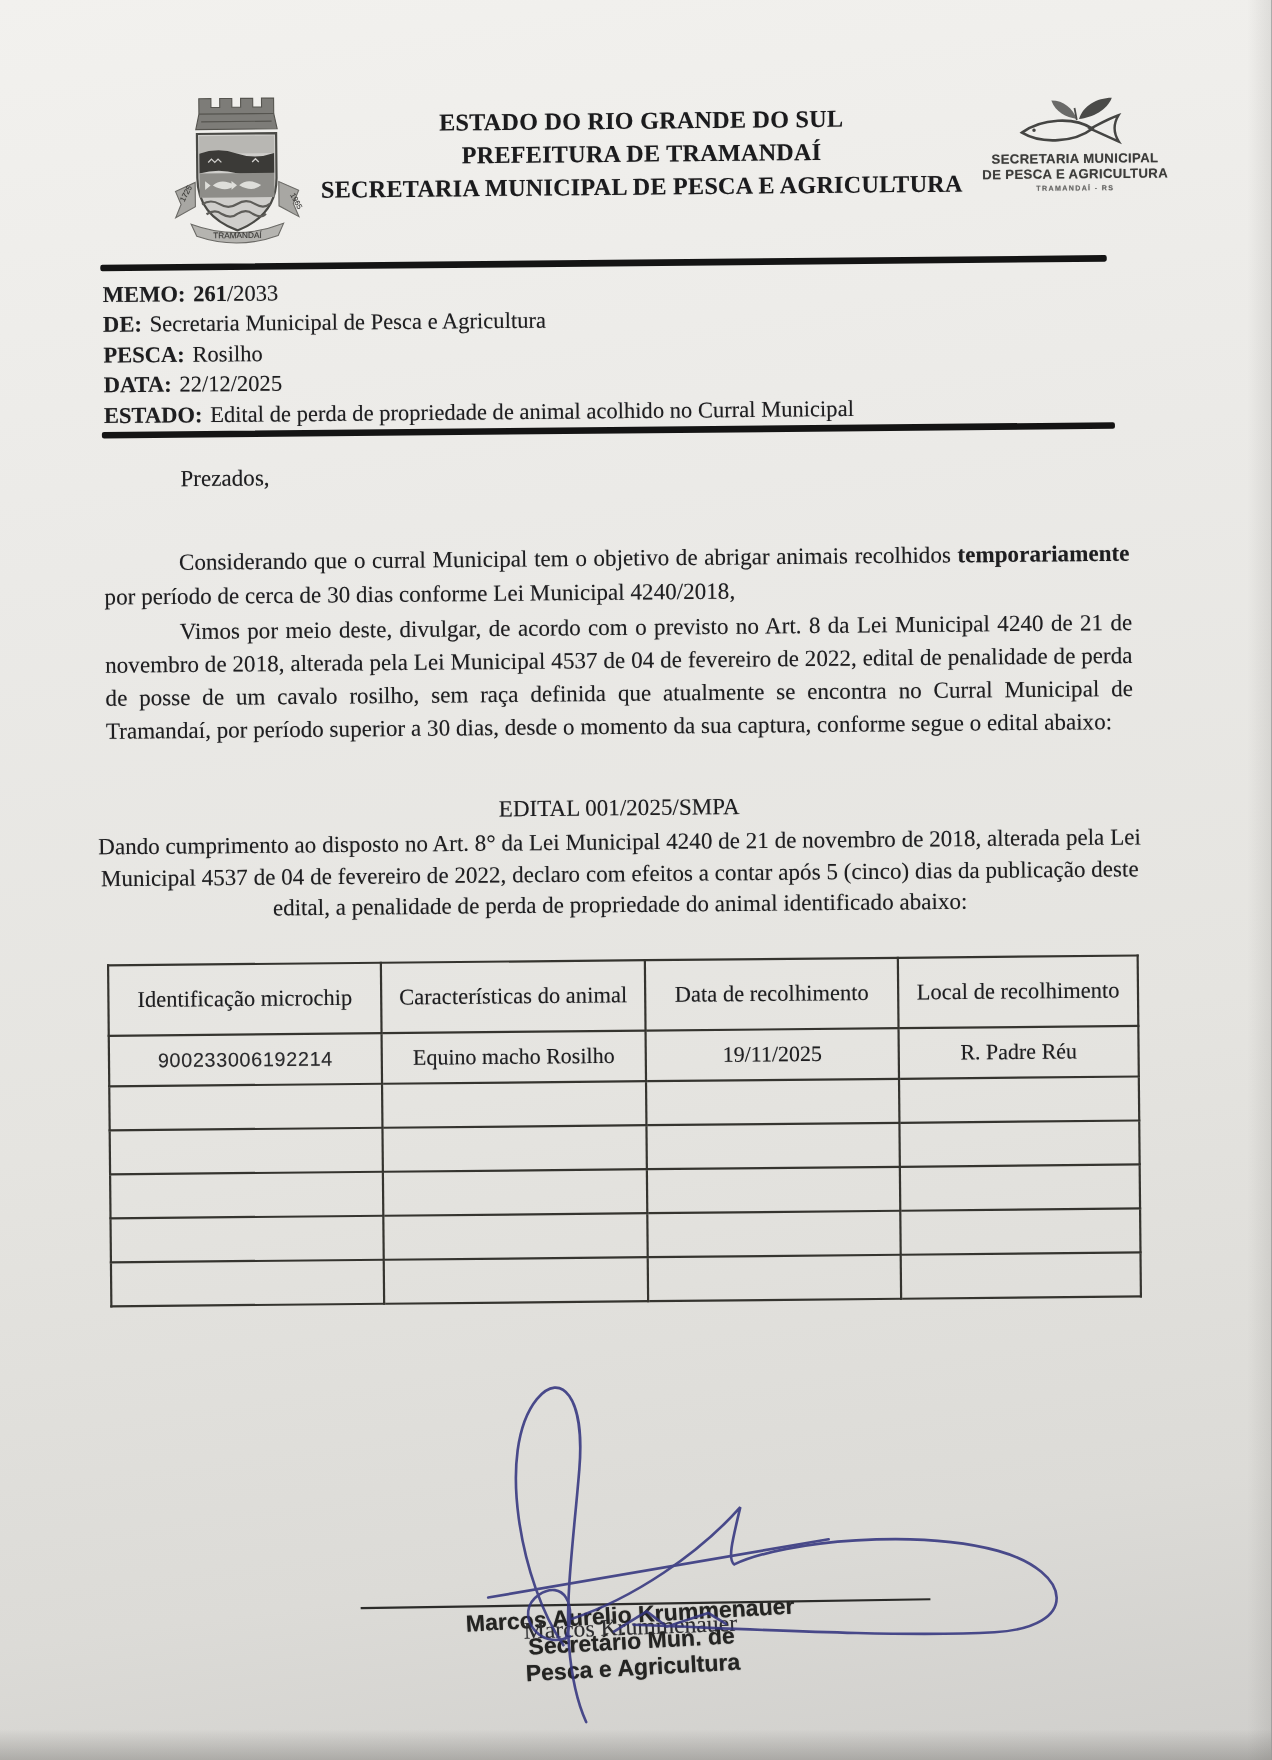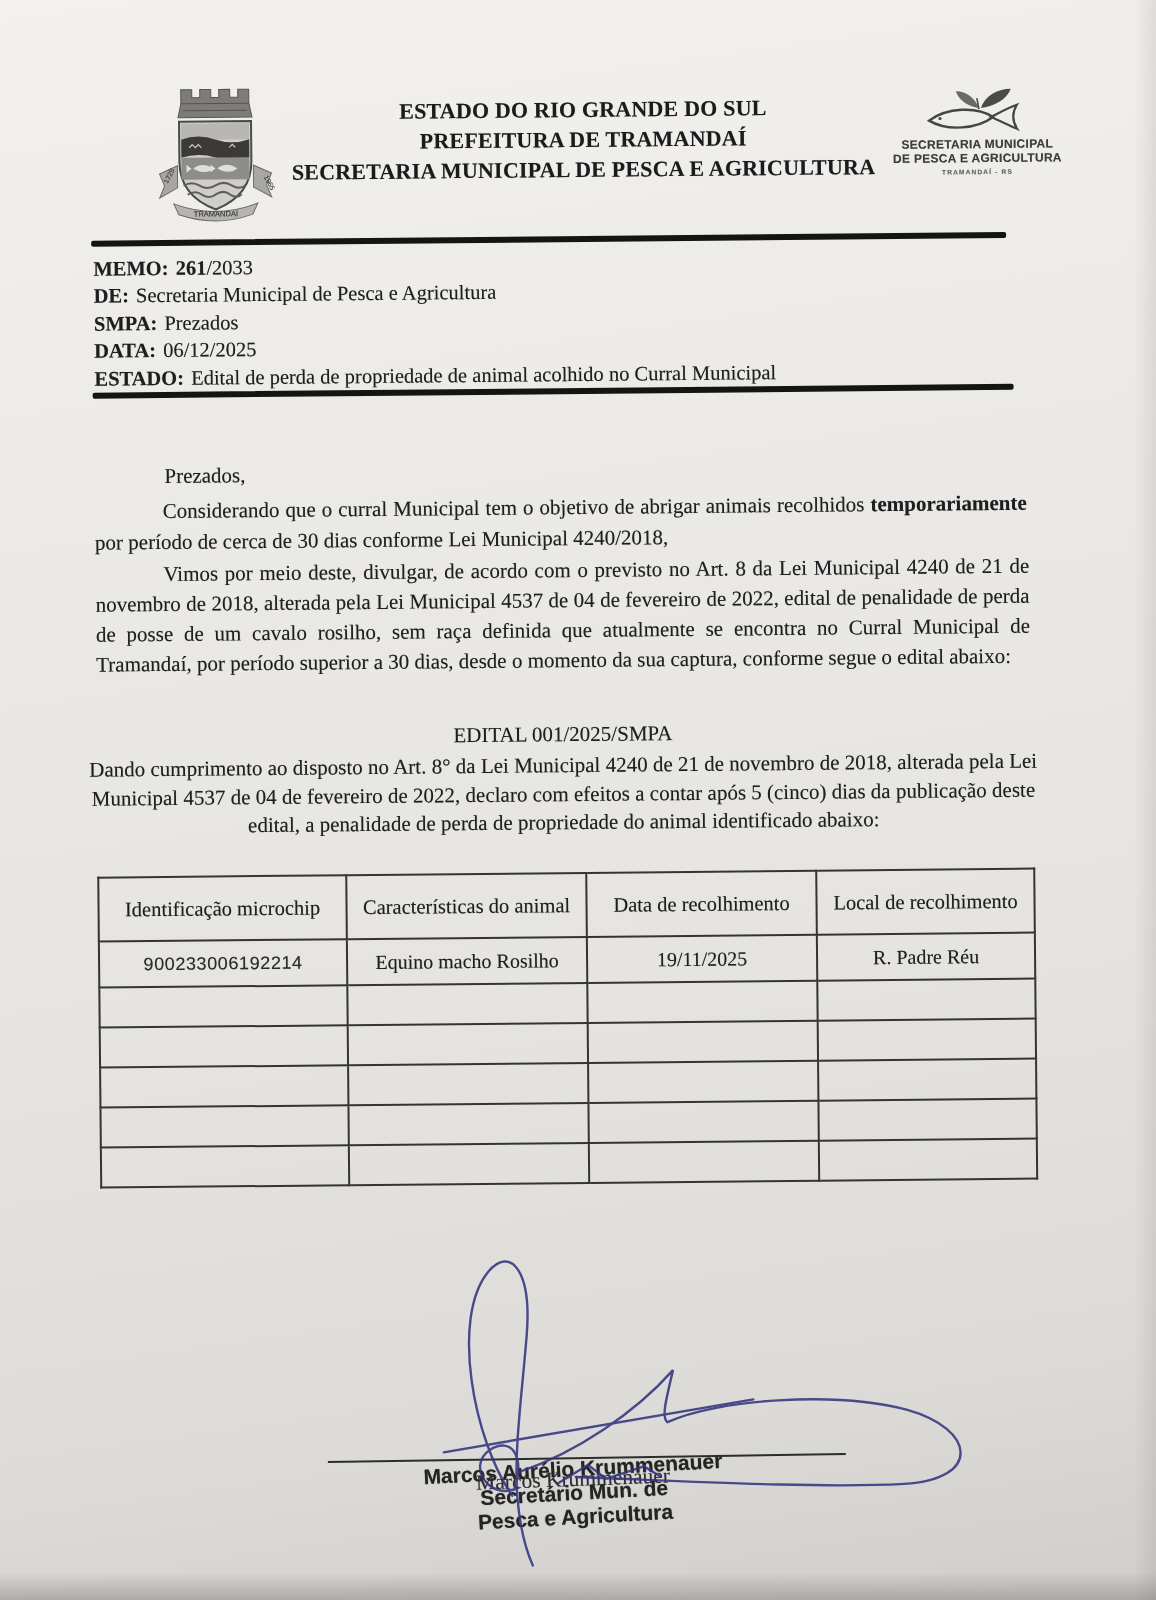--- a/index.html
+++ b/index.html
@@ -33,21 +33,21 @@
   .logo-sub { font-weight:700; font-size:6.5px; line-height:8px; letter-spacing:1.2px; color:#6a6a68; margin-top:3px; }
   
   .rule { position:absolute; height:6px; background:#141414; border-radius:2px; }
   .rule-top { left:95px; top:236px; width:915px; }
   .rule-bottom { left:95px; top:388px; width:921px; }
   
   .memo { position:absolute; left:97px; top:251px; width:925px; font-size:20.5px; line-height:27.4px; }
   .memo-row .lbl { font-weight:700; margin-right:7px;text-align:center; }
   .memo-row .vb { font-weight:700; }
   
-  .salutation { position:absolute; left:166px; top:460px; font-size:21px; }
+  .salutation { position:absolute; left:166px; top:419px; font-size:21px; }
   .para { position:absolute; font-size:21px; text-align:justify; }
   .p1 { left:96px; top:492px; width:932px; line-height:31px; text-indent:68px; }
   .p2 { left:96px; top:555px; width:934px; line-height:30px; text-indent:68px; }
   .ed-title { position:absolute; left:96px; top:722px; width:932px; text-align:center; font-size:21px; }
   .ed-text { position:absolute; left:88px; top:751px; width:948px; text-align:center; font-size:21px; line-height:28.5px; }
   
   .doc-table { position:absolute; left:95px; top:872px; width:936px; border-collapse:collapse; table-layout:fixed; }
   .doc-table th, .doc-table td { border:2px solid #35342f; text-align:center; vertical-align:middle; padding:2px 6px; }
   .doc-table th { font-weight:400; font-size:20.5px; line-height:26px; }
   tr.hdr { height:64px; }
@@ -117,22 +117,22 @@
       <div class="logo-l">SECRETARIA MUNICIPAL</div>
       <div class="logo-l">DE PESCA E AGRICULTURA</div>
       <div class="logo-sub">TRAMANDAÍ - RS</div>
     </div>
 
     <div class="rule rule-top"></div>
 
     <div class="memo">
       <div class="memo-row"><span class="lbl">MEMO:</span><span class="vb">261</span><span>/2033</span></div>
       <div class="memo-row"><span class="lbl">DE:</span><span class="vb"></span><span>Secretaria Municipal de Pesca e Agricultura</span></div>
-      <div class="memo-row"><span class="lbl">SMPA:</span><span class="vb"></span><span>Prezados</span></div>
-      <div class="memo-row"><span class="lbl">DATA:</span><span class="vb"></span><span>06/12/2025</span></div>
+      <div class="memo-row"><span class="lbl">PESCA:</span><span class="vb"></span><span>Rosilho</span></div>
+      <div class="memo-row"><span class="lbl">DATA:</span><span class="vb"></span><span>22/12/2025</span></div>
       <div class="memo-row"><span class="lbl">ESTADO:</span><span class="vb"></span><span>Edital de perda de propriedade de animal acolhido no Curral Municipal</span></div>
     </div>
 
     <div class="rule rule-bottom"></div>
 
     <div class="salutation">Prezados,</div>
 
     <div class="para p1"><span>Considerando que o curral Municipal tem o objetivo de abrigar animais recolhidos </span><b>temporariamente</b><span> por período de cerca de 30 dias conforme Lei Municipal 4240/2018,</span></div>
 
     <div class="para p2">Vimos por meio deste, divulgar, de acordo com o previsto no Art. 8 da Lei Municipal 4240 de 21 de novembro de 2018, alterada pela Lei Municipal 4537 de 04 de fevereiro de 2022, edital de penalidade de perda de posse de um cavalo rosilho, sem raça definida que atualmente se encontra no Curral Municipal de Tramandaí, por período superior a 30 dias, desde o momento da sua captura, conforme segue o edital abaixo:</div>

